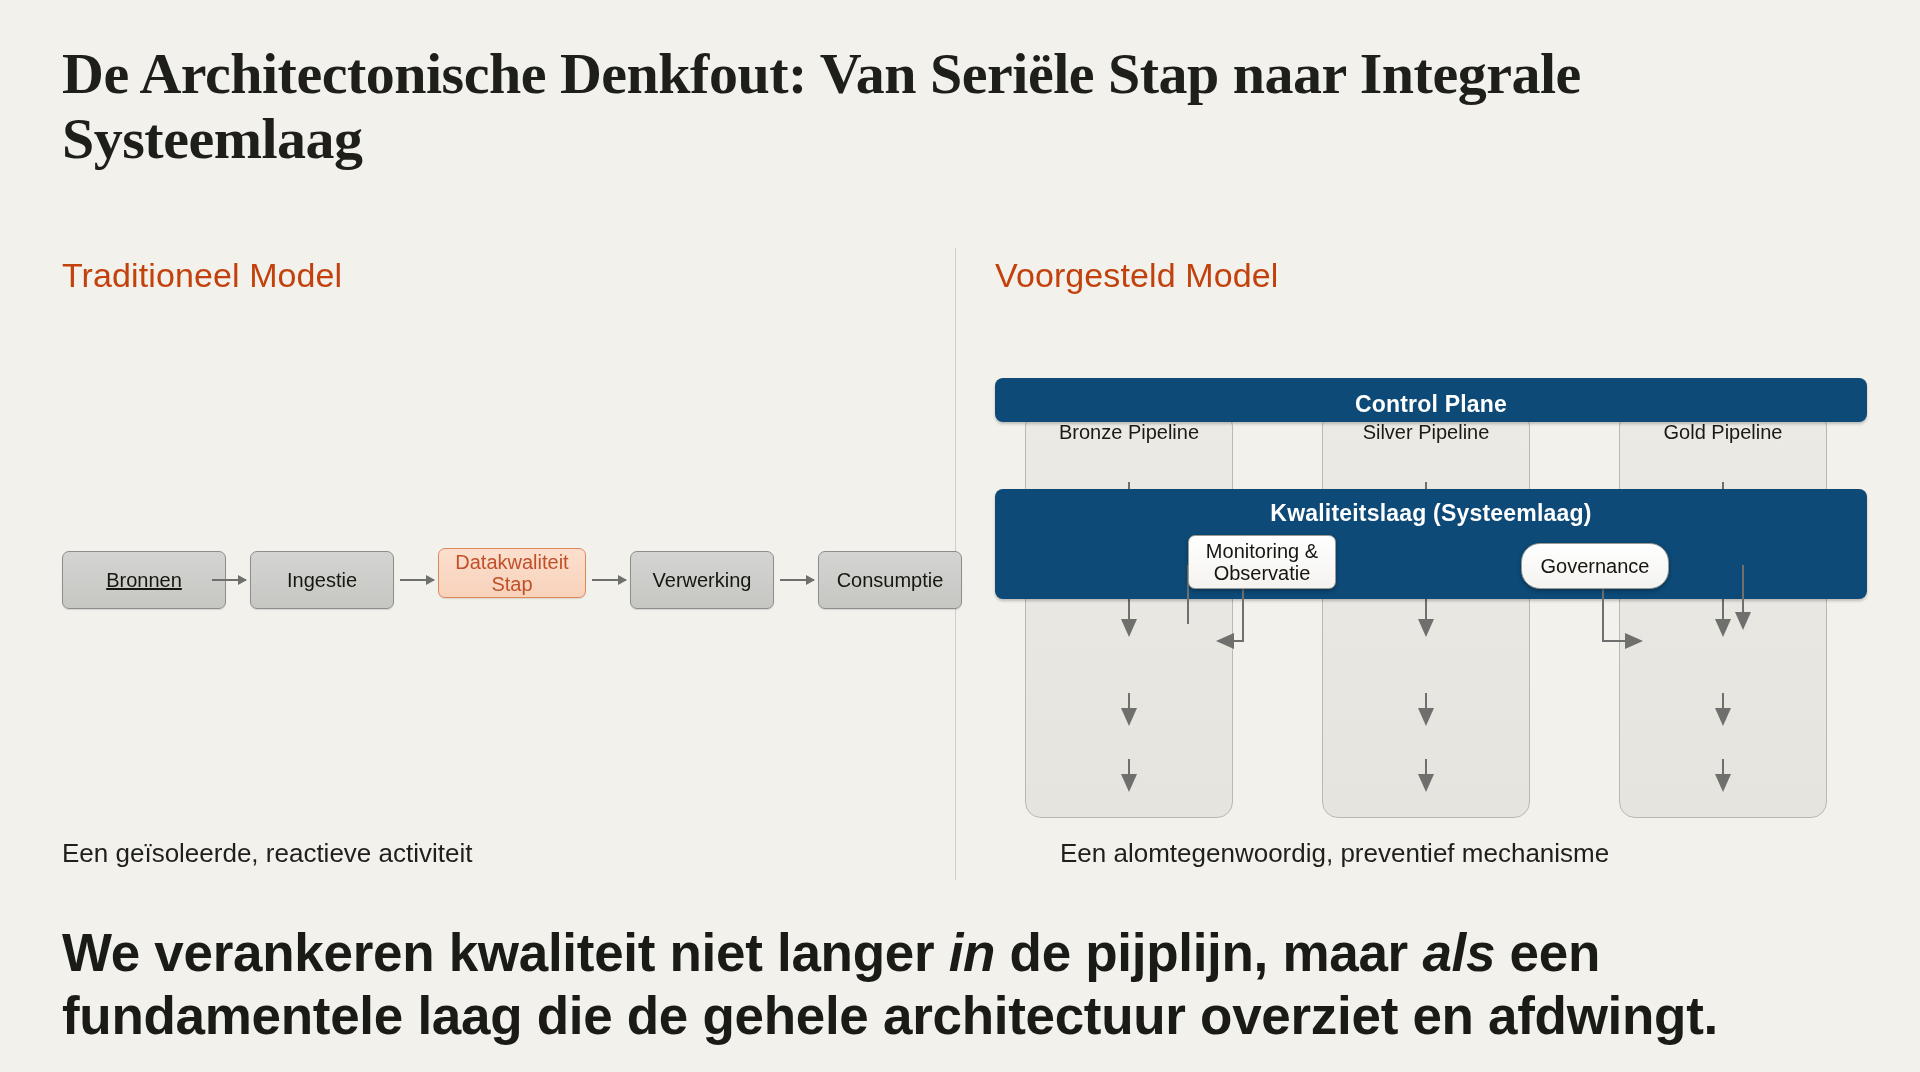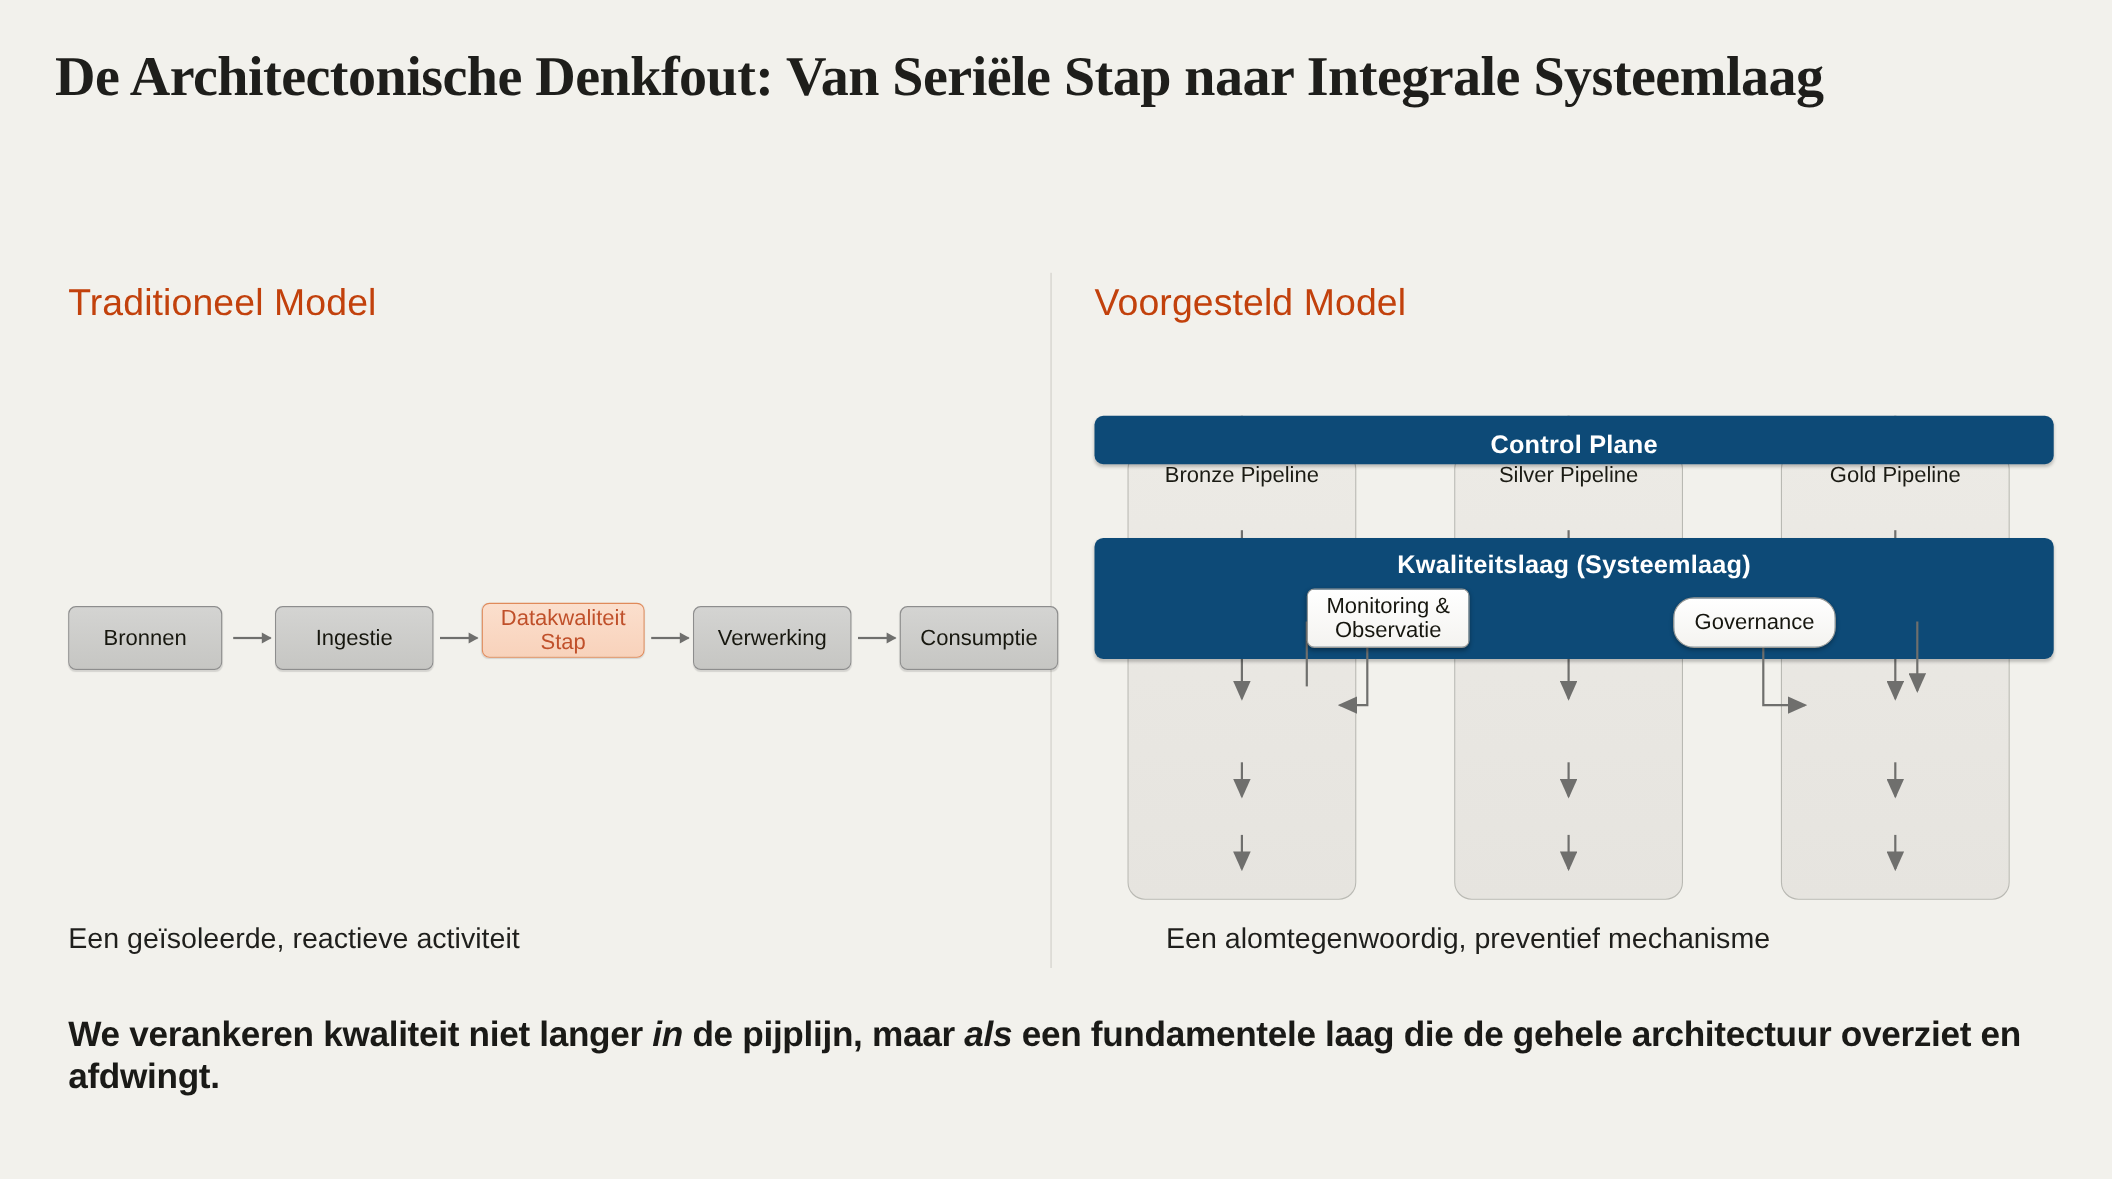--- a/index.html
+++ b/index.html
@@ -12,26 +12,26 @@
     height: 1072px;
     position: relative;
     overflow: hidden;
     font-family: "Liberation Sans", sans-serif;
     color: #1c1c1a;
   }
 
   
   .title {
     position: absolute;
-    left: 50px;
+    left: 62px;
     top: 42px;
     width: 1790px;
     font-family: "Liberation Serif", serif;
     font-weight: bold;
-    font-size: 51px;
+    font-size: 58px;
     line-height: 1.12;
     letter-spacing: -0.5px;
     color: #1e1e1b;
   }
 
   
   .col-header {
     position: absolute;
     font-size: 34px;
     font-weight: 400;
@@ -169,41 +169,41 @@
   }
   #caption-left  { left: 62px;  top: 838px; width: 830px; }
   #caption-right { left: 1060px; top: 838px; width: 862px; }
 
   
   .statement {
     position: absolute;
     left: 62px;
     top: 922px;
     width: 1810px;
-    font-size: 32px;
+    font-size: 53px;
     font-weight: bold;
     line-height: 1.18;
     letter-spacing: -0.3px;
     color: #1a1a17;
   }
   .statement em { font-style: italic; }
 </style>
 </head>
 <body>
 
 <div class="title">De Architectonische Denkfout: Van Seriële Stap naar Integrale Systeemlaag</div>
 
 <div class="divider"></div>
 
 <div class="col-header left">Traditioneel Model</div>
 
 <div class="col-header right">Voorgesteld Model</div>
 
 <div id="traditional-flow">
-  <div class="node" style="left:62px; top:551px; width:140px; height:58px;">Bronnen</div>
+  <div class="node" style="left:62px; top:551px; width:164px; height:58px;text-decoration:underline;">Bronnen</div>
   <div class="arrow-h" style="left:212px; top:579px; width:34px;"></div>
 
   <div class="node" style="left:250px; top:551px; width:144px; height:58px;">Ingestie</div>
   <div class="arrow-h" style="left:400px; top:579px; width:34px;"></div>
 
   <div class="node accent" style="left:438px; top:548px; width:148px; height:50px;">Datakwaliteit Stap</div>
   <div class="arrow-h" style="left:592px; top:579px; width:34px;"></div>
 
   <div class="node" style="left:630px; top:551px; width:144px; height:58px;">Verwerking</div>
   <div class="arrow-h" style="left:780px; top:579px; width:34px;"></div>

